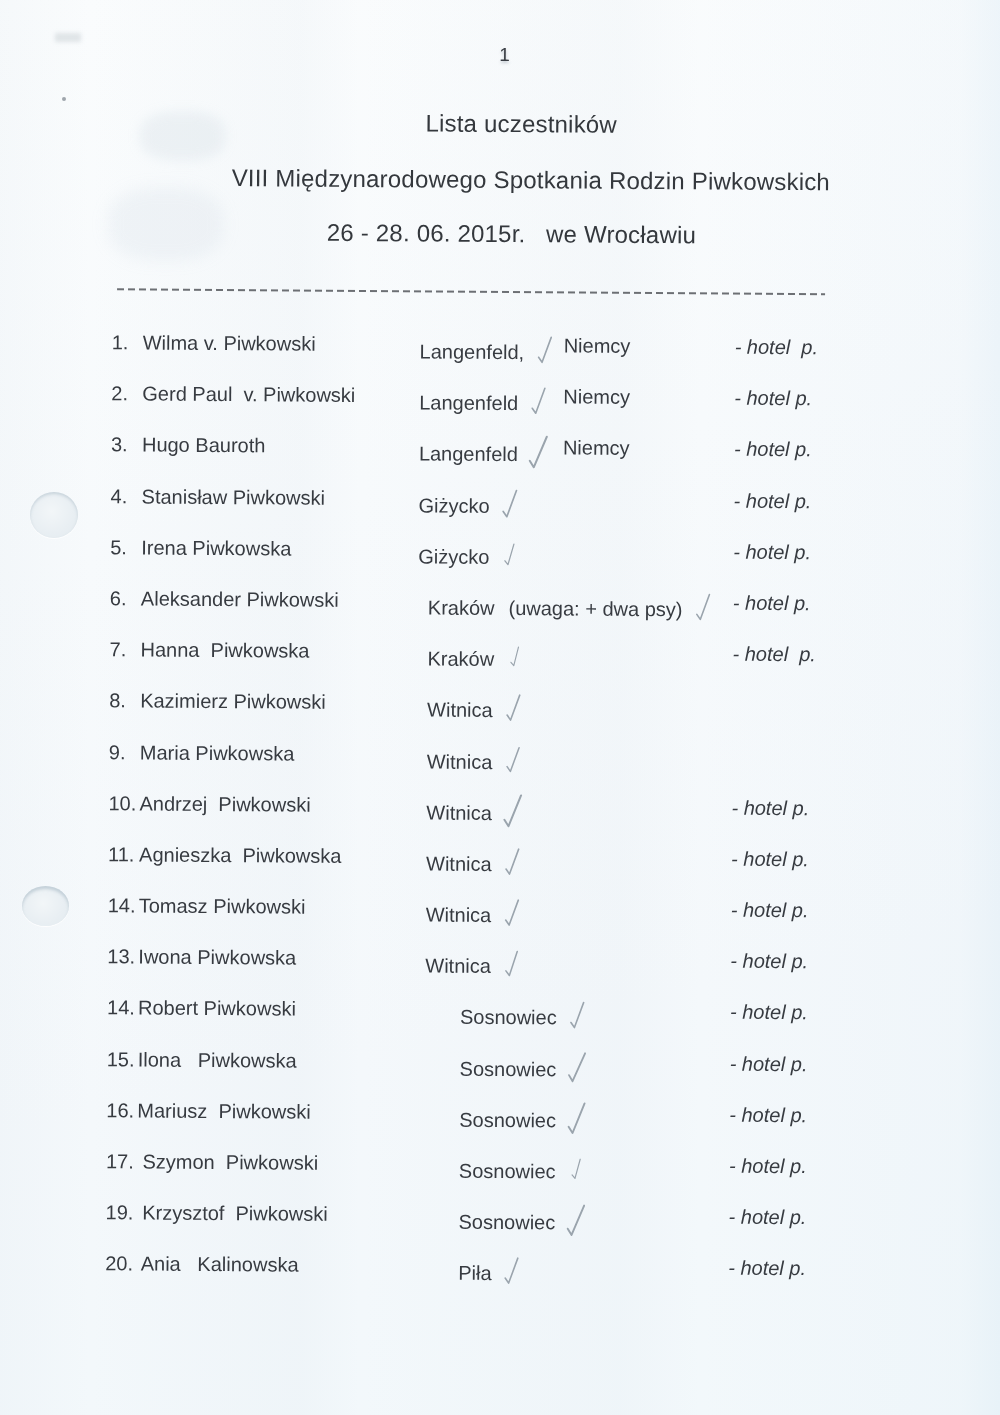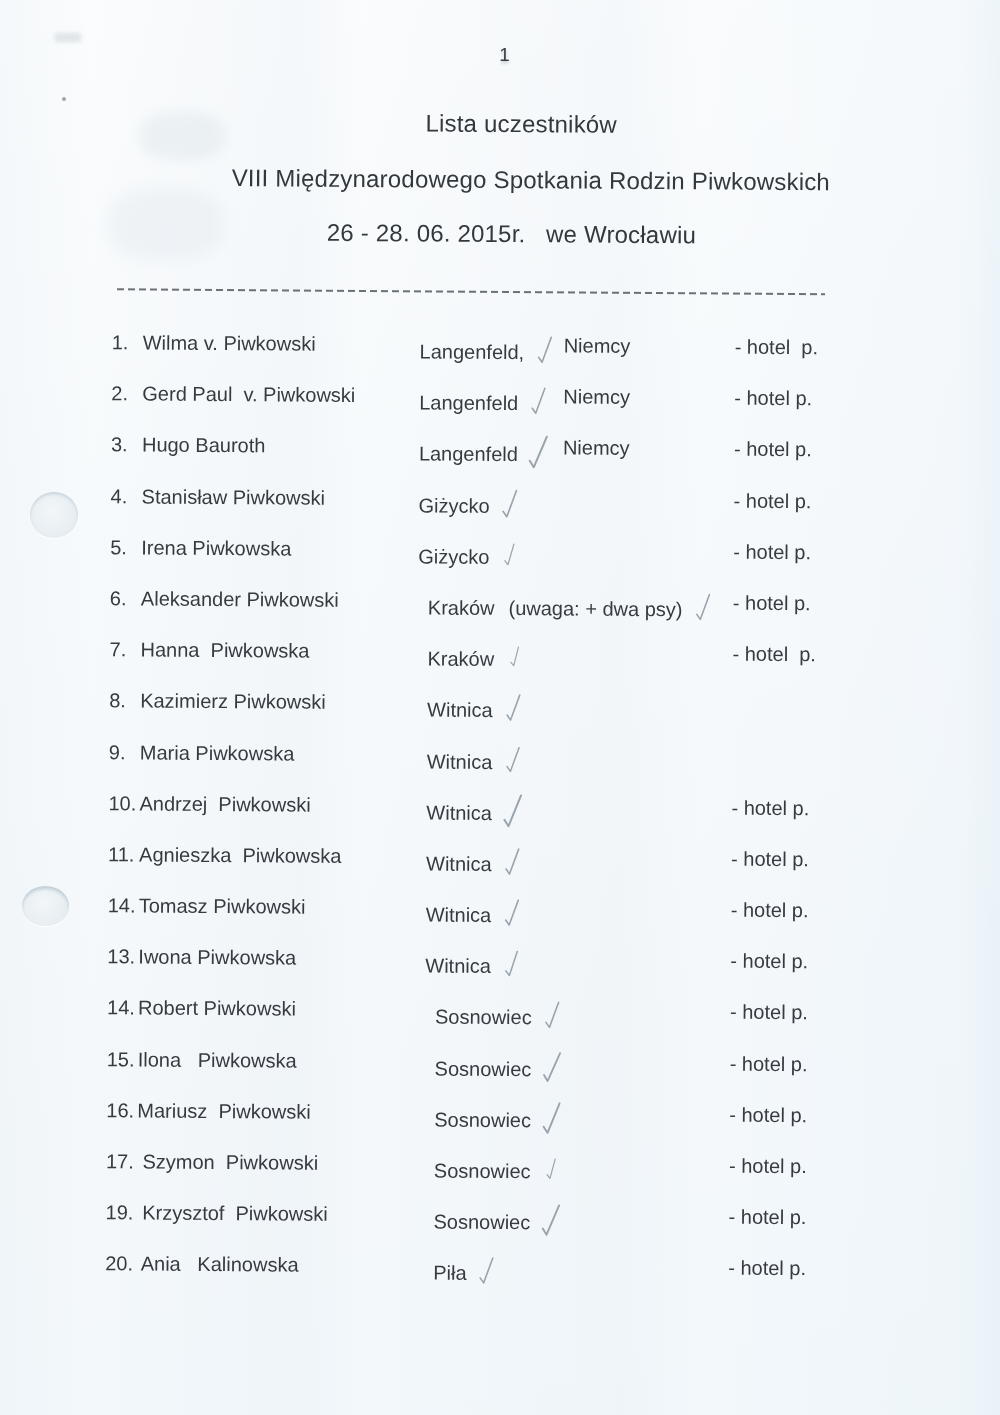--- a/index.html
+++ b/index.html
@@ -83,24 +83,24 @@
     opacity: 0.85;
   }
 
   .participant-list { position: absolute; top: 334px; left: 0; width: 1000px; }
   .row { position: relative; height: 51.2px; font-size: 20px; }
   .row span { white-space: pre; }
   .c-num   { position: absolute; left: 112px; }
   .c-name  { position: absolute; left: 143px; }
   .c-city  { position: absolute; left: 420px; }
   .c-country { position: absolute; left: 564px; }
-  .c-hotel { position: absolute; left: 735px; }
+  .c-hotel { position: absolute; left: 735px; font-style: italic; }
   
   .row:nth-child(n+6)  .c-city { left: 430px; }
-  .row:nth-child(n+14) .c-city { left: 440px; }
+  .row:nth-child(n+14) .c-city { left: 465px; }
   .note { margin-left: 14px; }
   .empty { display: none; }
 
   .check { display: inline-block; margin-left: 12px; vertical-align: -5px; }
   .check svg { display: block; }
   .check path {
     fill: none; stroke: #9aa4ad; stroke-width: 1.6;
     stroke-linecap: round; stroke-linejoin: round;
   }
   

